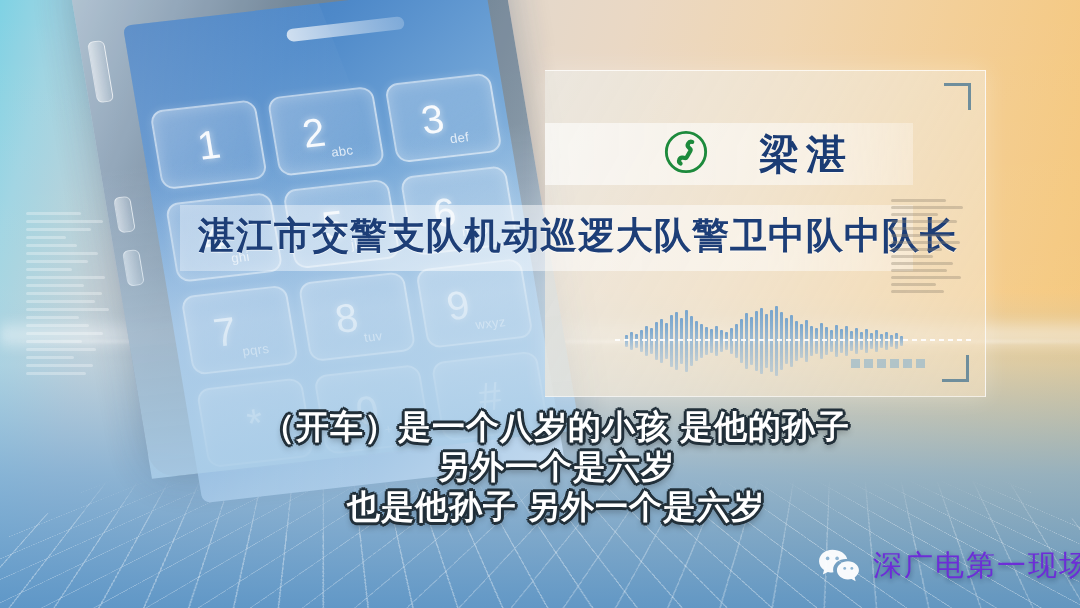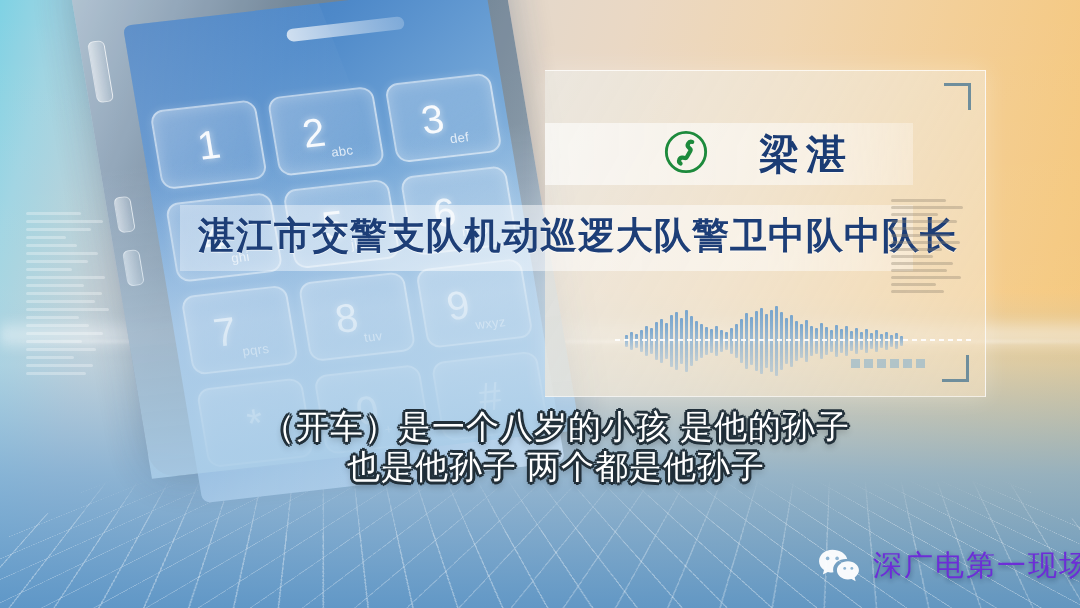--- a/index.html
+++ b/index.html
@@ -179,21 +179,21 @@
     display:flex;flex-direction:column;gap:4px;opacity:.34;
   }
   .ghost-right i{display:block;height:3px;border-radius:2px;background:#8a7f6d;}
 
   
   .subs{
     position:absolute;left:0;right:0;top:408px;text-align:center;
     display:flex;flex-direction:column;align-items:center;gap:1px;
   }
   .subs .line{
-    font-size:33px;font-weight:400;color:#ffffff;letter-spacing:1px;line-height:1.18;
+    font-size:33px;font-weight:700;color:#ffffff;letter-spacing:1px;line-height:1.18;
     text-shadow:
       -2px -2px 0 #22303a, 2px -2px 0 #22303a, -2px 2px 0 #22303a, 2px 2px 0 #22303a,
       -3px 0 0 #22303a, 3px 0 0 #22303a, 0 -3px 0 #22303a, 0 3px 0 #22303a,
       0 4px 7px rgba(0,0,0,.45);
     white-space:nowrap;
   }
 
   
   .watermark{
     position:absolute;right:22px;bottom:22px;display:flex;align-items:center;gap:11px;
@@ -396,21 +396,22 @@
         <i style="width: 80%;"></i>
         <i style="width: 72%;"></i>
         <i style="width: 90%;"></i>
         <i style="width: 58%;"></i>
         <i style="width: 68%;"></i>
       </div>
   </div>
 
   <div class="subs" id="subs">
       <div class="line">（开车）是一个八岁的小孩 是他的孙子</div>
-      <div class="line">也是他孙子 两个都是他孙子</div>
+      <div class="line">另外一个是六岁</div>
+      <div class="line">也是他孙子 另外一个是六岁</div>
     </div>
 
   <div class="watermark">
     <div class="wm-icon">
       <svg viewBox="0 0 48 40" width="46" height="38">
         <path d="M17 3C9.2 3 3 8.3 3 14.9c0 3.7 2 7 5.2 9.2L7 29l5.3-2.8c1.5 0.4 3.1 0.6 4.7 0.6 0.4 0 0.8 0 1.2-0.1-0.3-0.9-0.4-1.8-0.4-2.8 0-6.2 6-11.2 13.4-11.2 0.5 0 1 0 1.5 0.1C31.3 7.1 24.8 3 17 3z" fill="#ffffff"></path>
         <circle cx="12" cy="12" r="1.9" fill="#8fb6d4"></circle>
         <circle cx="22" cy="12" r="1.9" fill="#8fb6d4"></circle>
         <path d="M45 24.6c0-5.3-5.2-9.6-11.6-9.6S21.8 19.3 21.8 24.6c0 5.3 5.2 9.6 11.6 9.6 1.3 0 2.6-0.2 3.8-0.5l4.3 2.3-1-4c2.8-1.8 4.5-4.6 4.5-7.4z" fill="#ffffff"></path>
         <circle cx="30" cy="22.5" r="1.5" fill="#8fb6d4"></circle>

